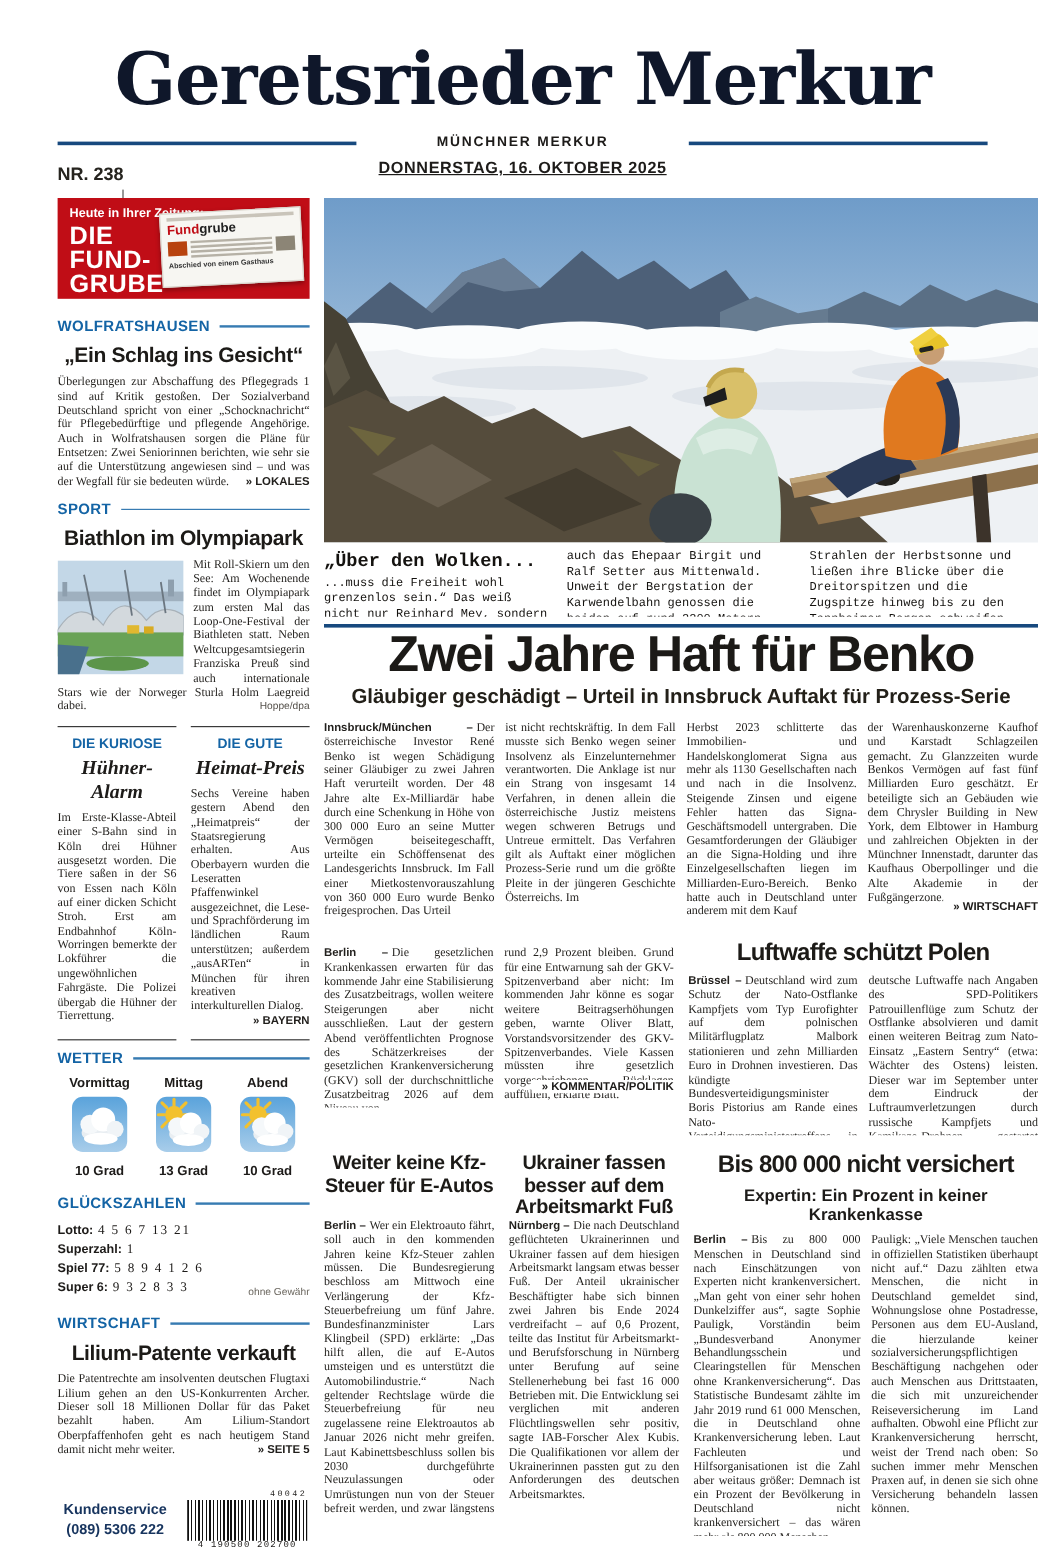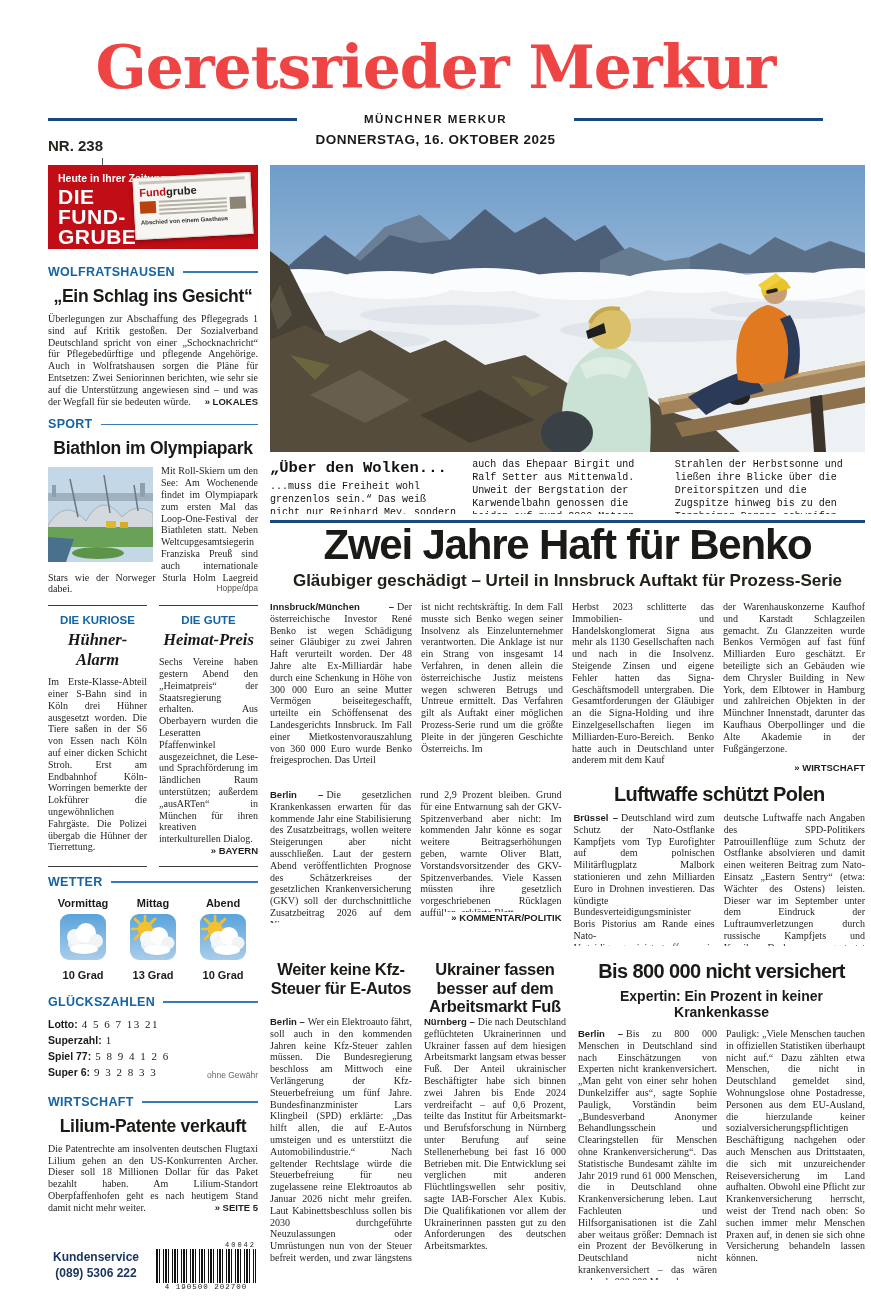--- a/index.html
+++ b/index.html
@@ -9,41 +9,41 @@
     position:relative; width:871px; height:1300px; margin:0 auto;
     background:#fff; overflow:hidden; color:#1d1b19;
     font-family:"Liberation Serif", serif;
     padding:36px 6px 0 48px;
   }
   
   .masthead { padding-right:42px; }
   .mast-title {
     font-family:"DejaVu Serif", serif; font-weight:700;
     font-size:60px; line-height:1.05; letter-spacing:-1px;
-    text-align:center; color:#ef4444;
+    text-align:center; color:#0f172a;
   }
   .mast-sub { position:relative; display:flex; align-items:flex-start; margin-top:14px; }
   .mast-rule { flex:1; height:3px; background:var(--rule-blue,#17497e); margin-top:5px; }
   .mast-center { padding:0 18px; text-align:center; font-family:"Liberation Sans",sans-serif; }
   .mast-subtitle { font-weight:700; font-size:11.5px; letter-spacing:1.5px; }
-  .mast-date { font-weight:700; font-size:13.5px; letter-spacing:.5px; margin-top:7px; }
+  .mast-date { font-weight:700; font-size:13.5px; letter-spacing:.5px; margin-top:7px;text-decoration:underline; }
   .mast-issue {
     position:absolute; left:0; top:24px; font-family:"Liberation Sans",sans-serif;
     font-weight:700; font-size:15px; color:#26241f; display:flex; align-items:flex-end; gap:4px;flex-direction:column;
   }
   .mast-issue .vbar { width:1px; height:10px; background:#555; display:inline-block; }
   
   .content { display:flex; gap:12px; margin-top:18px; }
   .sidebar { width:210px; flex:none; }
   .maincol { width:595px; flex:none; }
   
   .body-txt { font-size:10px; line-height:1.18; text-align:justify; color:#211f1c; }
   .dl { font-family:"Liberation Sans",sans-serif; font-size:9.5px; margin-right:3px; }
   .jump { float:right; font-family:"Liberation Sans",sans-serif; font-weight:700; font-size:9.5px; padding-left:8px; }
-  .jump-abs { position:absolute; right:0; bottom:0; background:#fff; font-family:"Liberation Sans",sans-serif; font-weight:700; font-size:9.5px; padding-left:8px; }
+  .jump-abs { position:absolute; right:0; bottom:12px; background:#fff; font-family:"Liberation Sans",sans-serif; font-weight:700; font-size:9.5px; padding-left:8px; }
   .sec-head { display:flex; align-items:center; gap:8px; font-family:"Liberation Sans",sans-serif;
     font-weight:700; font-size:12.5px; letter-spacing:.3px; color:var(--accent-blue,#1464a5); }
   .sec-head .rule { flex:1; height:1.5px; background:var(--accent-blue,#1464a5); opacity:.85; }
   .hl { font-family:"Liberation Sans",sans-serif; font-weight:700; color:#1c1a17; text-align:center; }
   
   .promo { position:relative; height:84px; background:var(--brand-red,#c00d16); color:#fff;
     padding:7px 10px; margin-bottom:16px; overflow:hidden; }
   .promo-kicker { font-family:"Liberation Sans",sans-serif; font-weight:700; font-size:10.5px; }
   .promo-title { font-family:"Liberation Sans",sans-serif; font-weight:700; font-size:21px; line-height:.95; letter-spacing:.5px; margin-top:3px; }
   .thumb { position:absolute; right:6px; top:10px; width:118px; height:62px;

